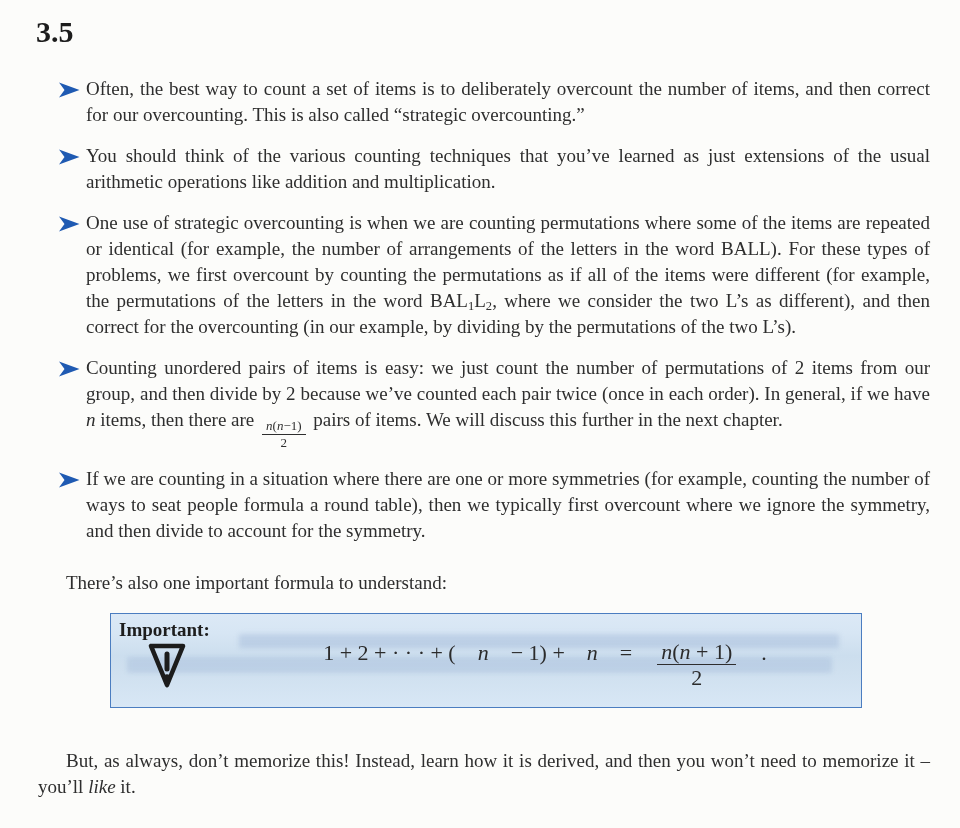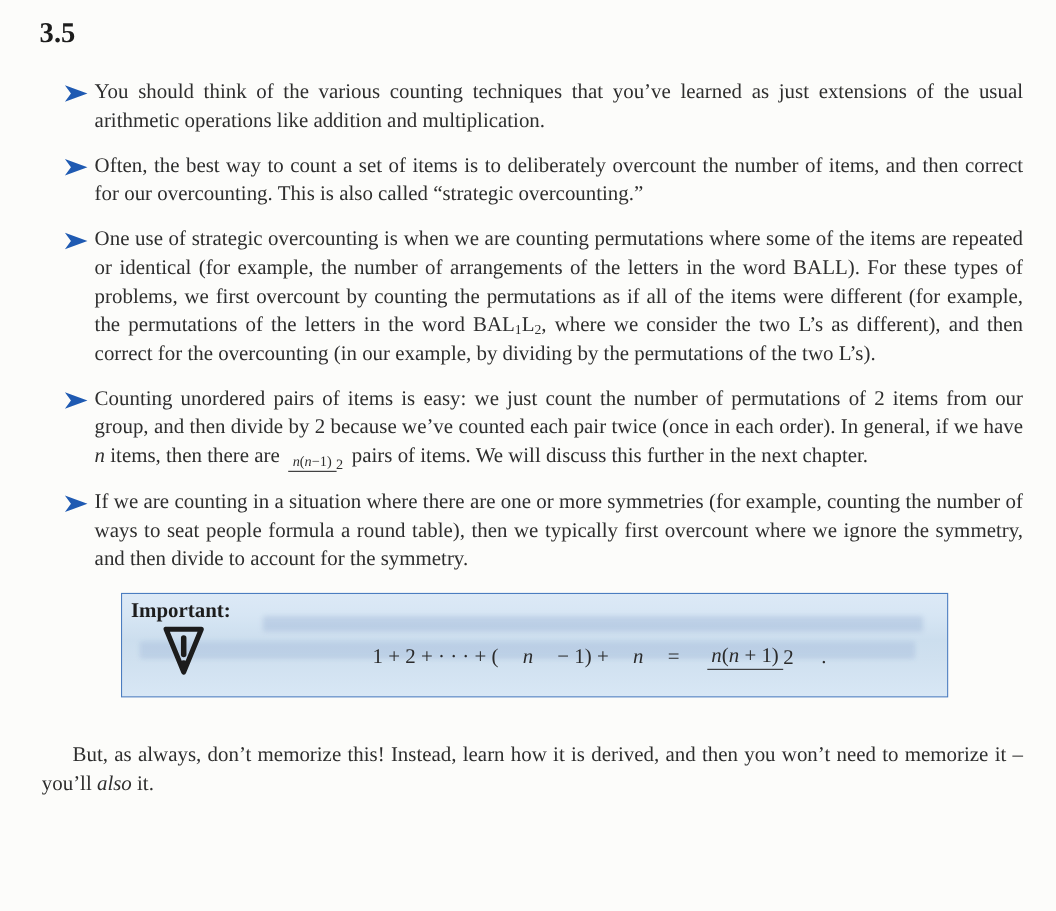--- a/index.html
+++ b/index.html
@@ -4,21 +4,21 @@
 <style>
   html,body{margin:0;padding:0;}
   body{
     width:960px;height:828px;overflow:hidden;position:relative;
     background:#fcfcfa;color:#2e2e2e;
     font-family:"Liberation Serif","DejaVu Serif",serif;
   }
   .page{position:relative;width:960px;height:828px;}
   .title{
     display:flex;gap:15px;margin:14px 0 0 36px;
-    font-size:26px;font-weight:bold;color:#1c1c1c;line-height:1.2;
+    font-size:30px;font-weight:bold;color:#1c1c1c;line-height:1.2;
   }
   .bullets{margin:26px 30px 0 58px;display:flex;flex-direction:column;gap:15px;}
   .bullet{display:flex;align-items:flex-start;}
   .arrow{flex:0 0 auto;width:22px;height:20px;margin:4px 6px 0 0;}
   .arrow path{fill:#1f5ab2;}
   .bullet-text{flex:1;margin:0;font-size:19px;line-height:26px;text-align:justify;}
   .intro{margin:26px 30px 0 38px;text-indent:28px;font-size:19px;line-height:26px;}
   .imp-box{
     position:relative;box-sizing:border-box;
     margin:17px 0 0 110px;width:752px;height:95px;
@@ -26,25 +26,25 @@
     background:linear-gradient(180deg,#dcE9f6 0%,#d7e6f4 20%,#ccdeee 45%,#cfe0ef 62%,#d8e7f5 100%);
   }
   .ghost{position:absolute;filter:blur(2.6px);background:rgba(122,152,196,0.26);border-radius:2px;}
   .g1{left:128px;top:20px;width:600px;height:14px;}
   .g2{left:16px;top:43px;width:705px;height:16px;opacity:.85;}
   .imp-head{display:flex;align-items:baseline;gap:22px;padding:5px 11px 0 8px;font-size:19px;position:relative;}
   .imp-label{font-weight:bold;color:#1d1d1d;}
   .warn{position:absolute;left:33px;top:26px;}
   .imp-formula{
     position:absolute;left:124px;right:6px;top:26px;bottom:4px;
-    display:flex;align-items:center;justify-content:center;
-    font-size:19px;color:#2b2b2b;gap:22px;
+    display:flex;justify-content:center;
+    font-size:22px;color:#2b2b2b;gap:22px;
   }
   .frac{
-    display:inline-flex;align-items:center;
+    display:inline-flex;flex-direction:column;align-items:center;
     vertical-align:middle;line-height:1.05;margin:0 3px;
   }
   .frac .num{border-bottom:1.4px solid #2e2e2e;padding:0 4px 1px;}
   .frac .den{padding-top:1px;}
   .bullet-text .frac{font-size:13px;line-height:1.1;vertical-align:-4px;}
   .imp-formula .frac{font-size:inherit;}
   sub{font-size:.66em;line-height:0;vertical-align:-0.24em;}
   i{font-style:italic;}
   .closing{margin:40px 30px 0 38px;text-indent:28px;font-size:19px;line-height:26px;text-align:justify;}
 </style>
@@ -55,27 +55,27 @@
 
   <h1 class="title">
     <span>3.5</span>
   </h1>
 
   <section class="bullets">
     <div class="bullet">
       <svg class="arrow" viewBox="0 0 22 20">
           <path d="M1 2.5 L21.5 10 L1 17.5 L6.5 10 Z"></path>
         </svg>
-      <p class="bullet-text">You should think of the various counting techniques that you’ve learned as just extensions of the usual arithmetic operations like addition and multiplication.</p>
+      <p class="bullet-text">Often, the best way to count a set of items is to deliberately overcount the number of items, and then correct for our overcounting.  This is also called “strategic overcounting.”</p>
     </div>
     <div class="bullet">
       <svg class="arrow" viewBox="0 0 22 20">
           <path d="M1 2.5 L21.5 10 L1 17.5 L6.5 10 Z"></path>
         </svg>
-      <p class="bullet-text">Often, the best way to count a set of items is to deliberately overcount the number of items, and then correct for our overcounting.  This is also called “strategic overcounting.”</p>
+      <p class="bullet-text">You should think of the various counting techniques that you’ve learned as just extensions of the usual arithmetic operations like addition and multiplication.</p>
     </div>
     <div class="bullet">
       <svg class="arrow" viewBox="0 0 22 20">
           <path d="M1 2.5 L21.5 10 L1 17.5 L6.5 10 Z"></path>
         </svg>
       <p class="bullet-text">One use of strategic overcounting is when we are counting permutations where some of the items are repeated or identical (for example, the number of arrangements of the letters in the word BALL). For these types of problems, we first overcount by counting the permutations as if all of the items were different (for example, the permutations of the letters in the word BAL<sub>1</sub>L<sub>2</sub>, where we consider the two L’s as different), and then correct for the overcounting (in our example, by dividing by the permutations of the two L’s).</p>
     </div>
     <div class="bullet">
       <svg class="arrow" viewBox="0 0 22 20">
           <path d="M1 2.5 L21.5 10 L1 17.5 L6.5 10 Z"></path>
@@ -86,33 +86,34 @@
           </span> pairs of items.  We will discuss this further in the next chapter.</p>
     </div>
     <div class="bullet">
       <svg class="arrow" viewBox="0 0 22 20">
           <path d="M1 2.5 L21.5 10 L1 17.5 L6.5 10 Z"></path>
         </svg>
       <p class="bullet-text">If we are counting in a situation where there are one or more symmetries (for example, counting the number of ways to seat people formula a round table), then we typically first overcount where we ignore the symmetry, and then divide to account for the symmetry.</p>
     </div>
   </section>
 
+  <p class="intro">There’s also one important formula to understand:</p>
 
   <aside class="imp-box">
     <div class="ghost g1"></div>
     <div class="ghost g2"></div>
     <div class="imp-head">
       <span class="imp-label">Important:</span>
     </div>
     <svg class="warn" width="46" height="54" viewBox="0 0 46 54">
       <path d="M7 6 H39 L23 45 Z" fill="none" stroke="#1c1c1c" stroke-width="4.6" stroke-linejoin="round"></path>
       <line x1="23" y1="14" x2="23" y2="29" stroke="#1c1c1c" stroke-width="5" stroke-linecap="round"></line>
       <circle cx="23" cy="37.5" r="3.2" fill="#1c1c1c"></circle>
     </svg>
     <div class="imp-formula">1 + 2 + · · · + (<i>n</i> − 1) + <i>n</i> = <span class="frac">
           <span class="num"><i>n</i>(<i>n</i> + 1)</span>
           <span class="den">2</span>
         </span>.</div>
   </aside>
 
-  <p class="closing">But, as always, don’t memorize this!  Instead, learn how it is derived, and then you won’t need to memorize it – you’ll <i>also</i> it.</p>
+  <p class="closing">But, as always, don’t memorize this!  Instead, learn how it is derived, and then you won’t need to memorize it – you’ll <i>like</i> it.</p>
 
 </main>
 
 </body></html>

